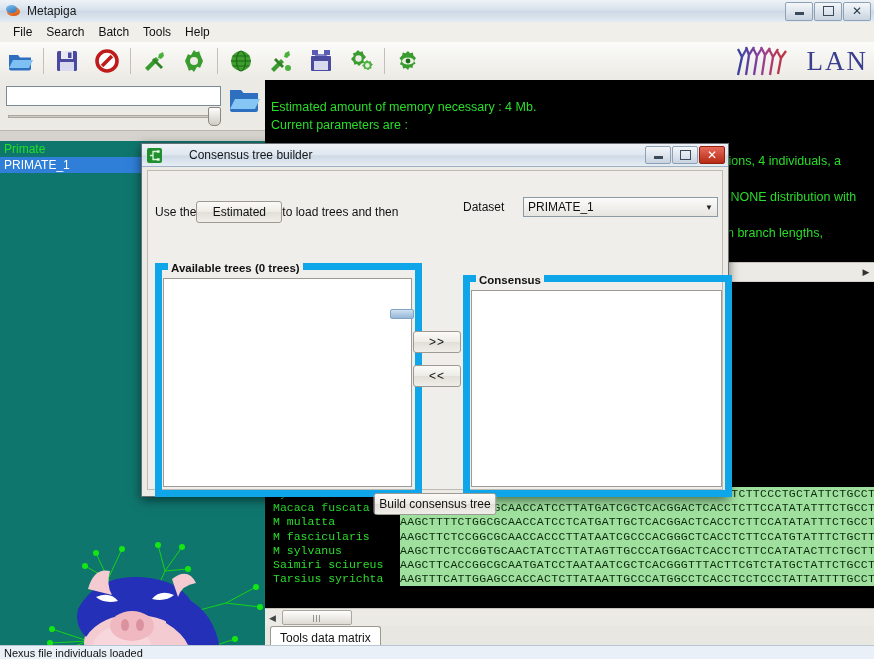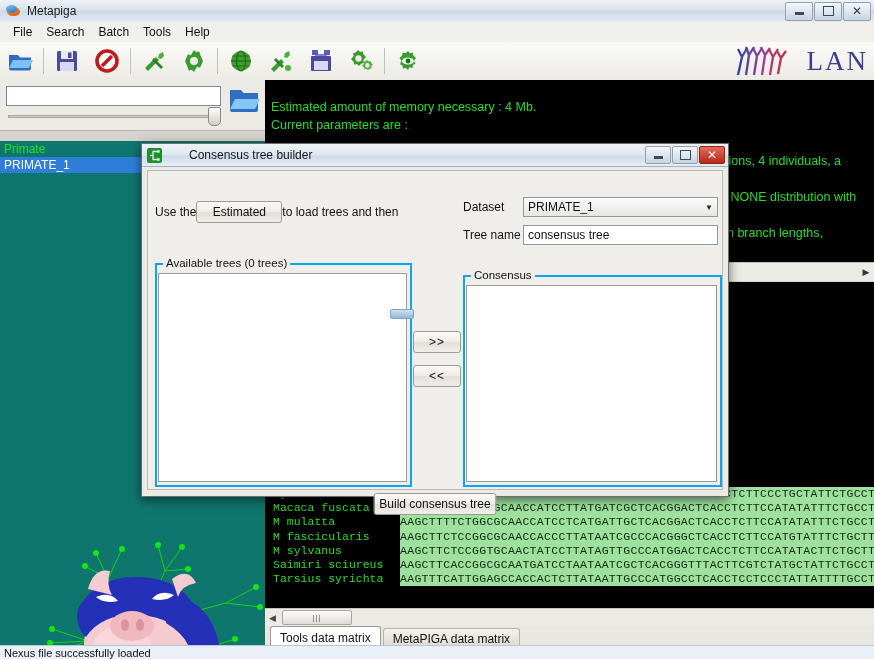--- a/index.html
+++ b/index.html
@@ -112,21 +112,21 @@
     background:#efeeea;border:1px solid #bdbab3;box-sizing:border-box;}
 
   .row1{position:absolute;left:7px;top:30px;display:flex;align-items:center;}
   .lbl{font-size:12px;color:#111;}
   .btn{border:1px solid #9d9a93;border-radius:3px;
     background:linear-gradient(180deg,#fbfaf8 0%,#eeece6 48%,#e2dfd8 52%,#f0eee9 100%);
     font-size:12px;color:#111;display:flex;align-items:center;justify-content:center;
     font-family:"Liberation Sans",sans-serif;}
   .btn-treeviewer{width:84px;height:20px;}
   .btn-update{position:absolute;left:7px;top:58px;width:253px;height:20px;}
-  .grp{position:absolute;border:2px solid #0ea5e9;}
+  .grp{position:absolute;border:7px solid #0ea5e9;font-weight:bold;}
   .grp-label{position:absolute;top:-8px;left:6px;background:#efeeea;padding:0 3px;font-size:11.5px;color:#111;}
   .grp-avail{left:7px;top:92px;width:253px;height:220px;}
   .listbox{position:absolute;left:1px;top:8px;width:249px;height:209px;background:#fff;border:1px solid #9e9b94;
     box-sizing:border-box;}
   .list-thumb{position:absolute;left:242px;top:138px;width:22px;height:8px;border-radius:2px;
     background:linear-gradient(180deg,#cfe0f0,#93b7d8);border:1px solid #7fa4c6;}
 
   .midbtns{position:absolute;left:265px;top:160px;width:60px;}
   .btn-arrow{width:46px;height:20px;margin-bottom:12px;letter-spacing:1px;}
 
@@ -421,25 +421,24 @@
     </div>
   </div>
 
   <div class="mtx-hsb">
     <div class="hsb-arrow">◀</div>
     <div class="hsb-thumb">|||</div>
   </div>
 
   <div class="mtx-tabs">
     <div class="tab active">Tools data matrix</div>
-    <div class="tab">MetaPIGA data matrix</div>
   </div>
 
   <div class="statusbar">
-    <span>Nexus file successfully loaded</span>
+    <span>Nexus file individuals loaded</span>
   </div>
 
   <div class="dlg">
     <div class="dlg-title">
       <div class="dlg-icon">
         <svg width="15" height="15" viewBox="0 0 15 15">
             <rect x="0" y="0" width="15" height="15" rx="2" fill="#1f8f2f"></rect>
             <g stroke="#d8f5d8" stroke-width="1.3" fill="none">
               <path d="M3 7.5 h3 M6 7.5 V3.5 h4 M6 7.5 V11.5 h4"></path>
             </g>
@@ -485,24 +484,20 @@
         </div>
 
         <div class="dlg-right">
           <div class="fld-row">
             <span class="fld-lbl">Dataset</span>
             <div class="combo">
               <span>PRIMATE_1</span>
               <span class="combo-arrow">▼</span>
             </div>
           </div>
-          <div class="fld-row">
-            <span class="fld-lbl">Tree name</span>
-            <div class="txtfield">consensus tree</div>
-          </div>
         </div>
 
         <div class="grp grp-cons">
           <span class="grp-label">Consensus</span>
           <div class="cons-area"></div>
         </div>
 
         <div class="btn btn-build">Build consensus tree</div>
       </div>
     </div>

